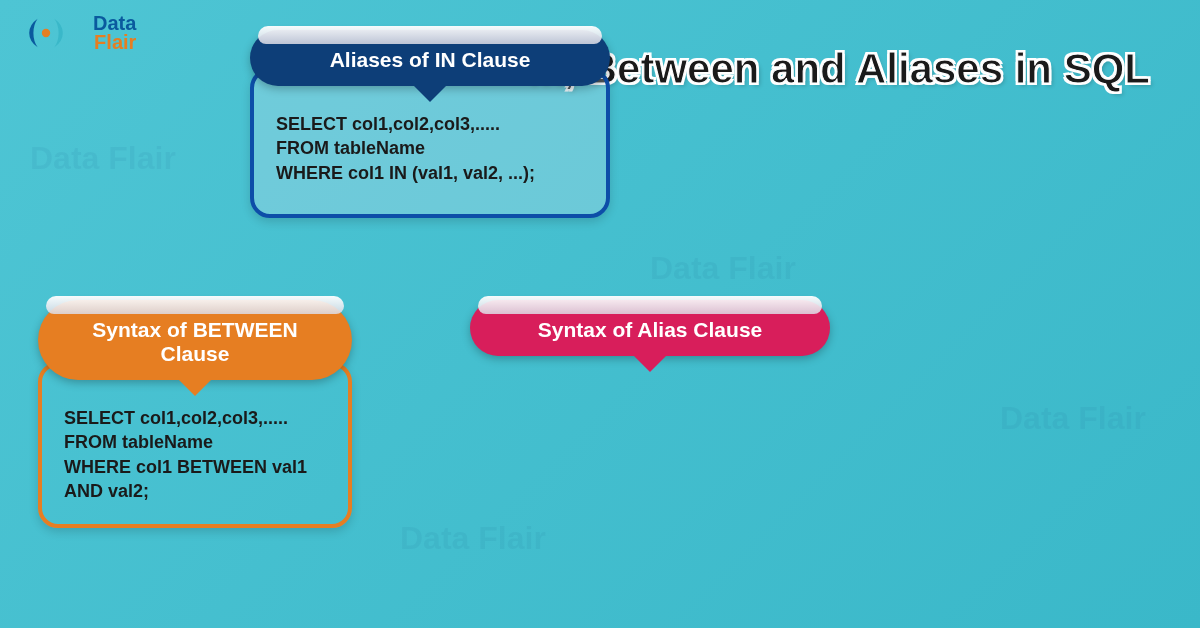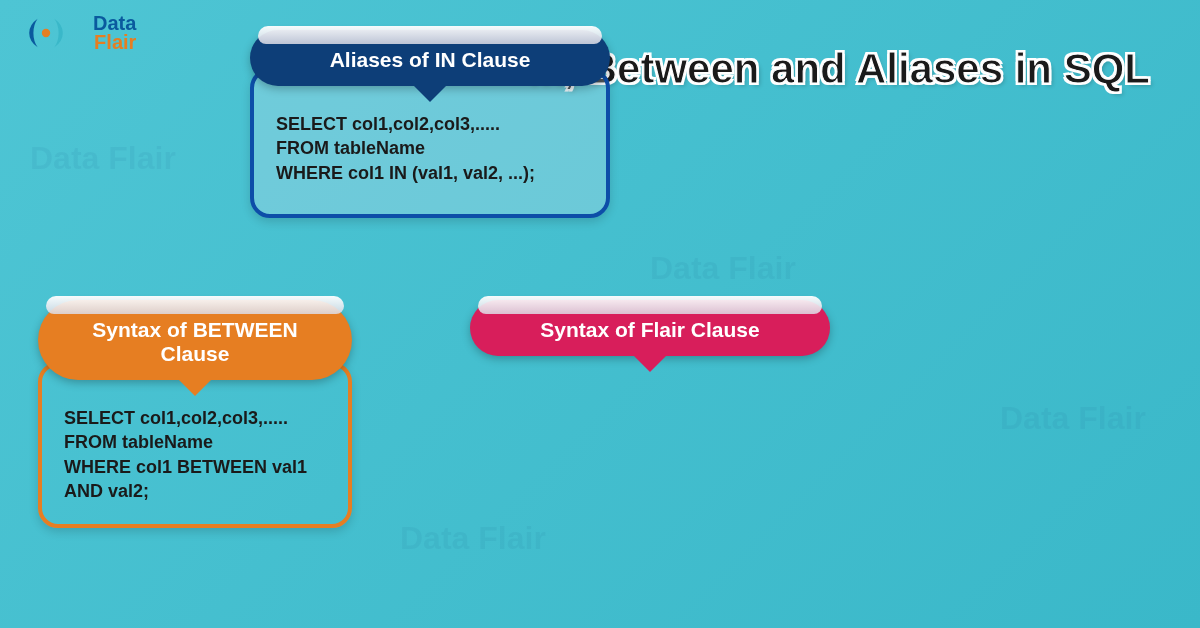--- a/index.html
+++ b/index.html
@@ -148,14 +148,14 @@
   <div class="card-header">Syntax of BETWEEN Clause</div>
   <div class="card-body">
     <p>SELECT  col1,col2,col3,.....
 FROM tableName
 WHERE col1 BETWEEN val1
 AND val2;</p>
   </div>
 </div>
 
 <div class="card card-alias">
-  <div class="card-header">Syntax of Flair Clause</div>
+  <div class="card-header">Syntax of Alias Clause</div>
 </div>
 
 </body></html>

